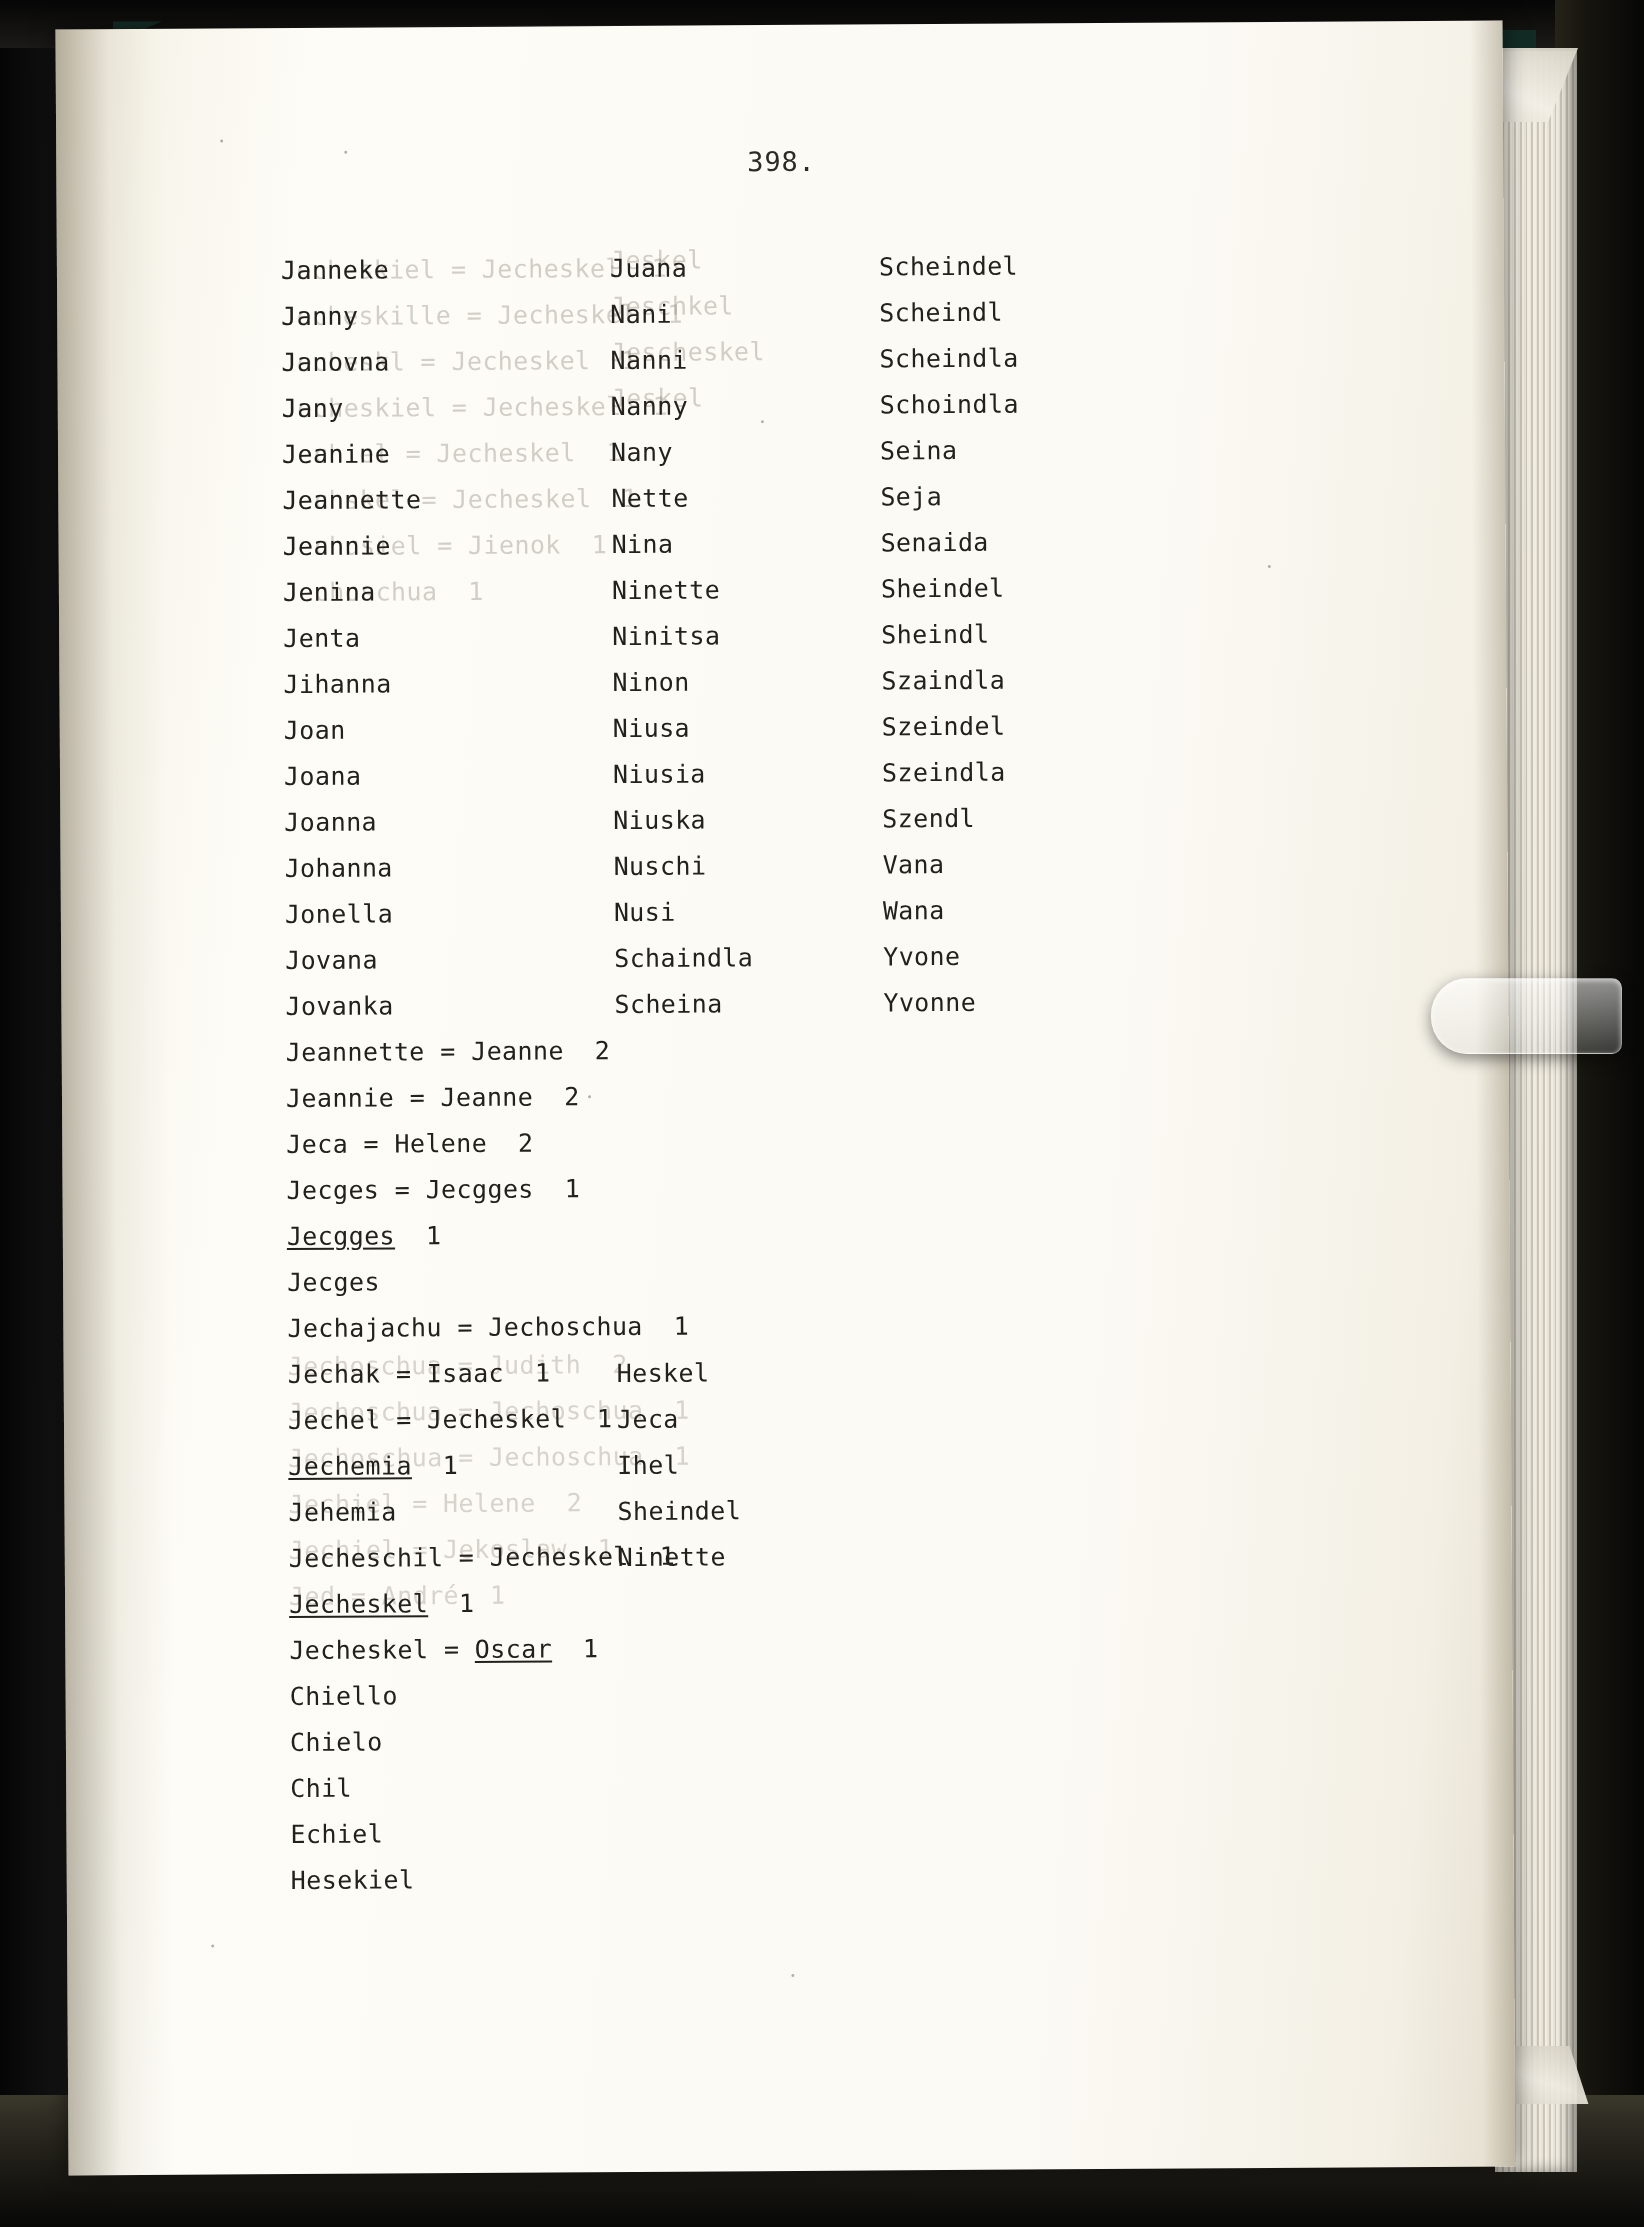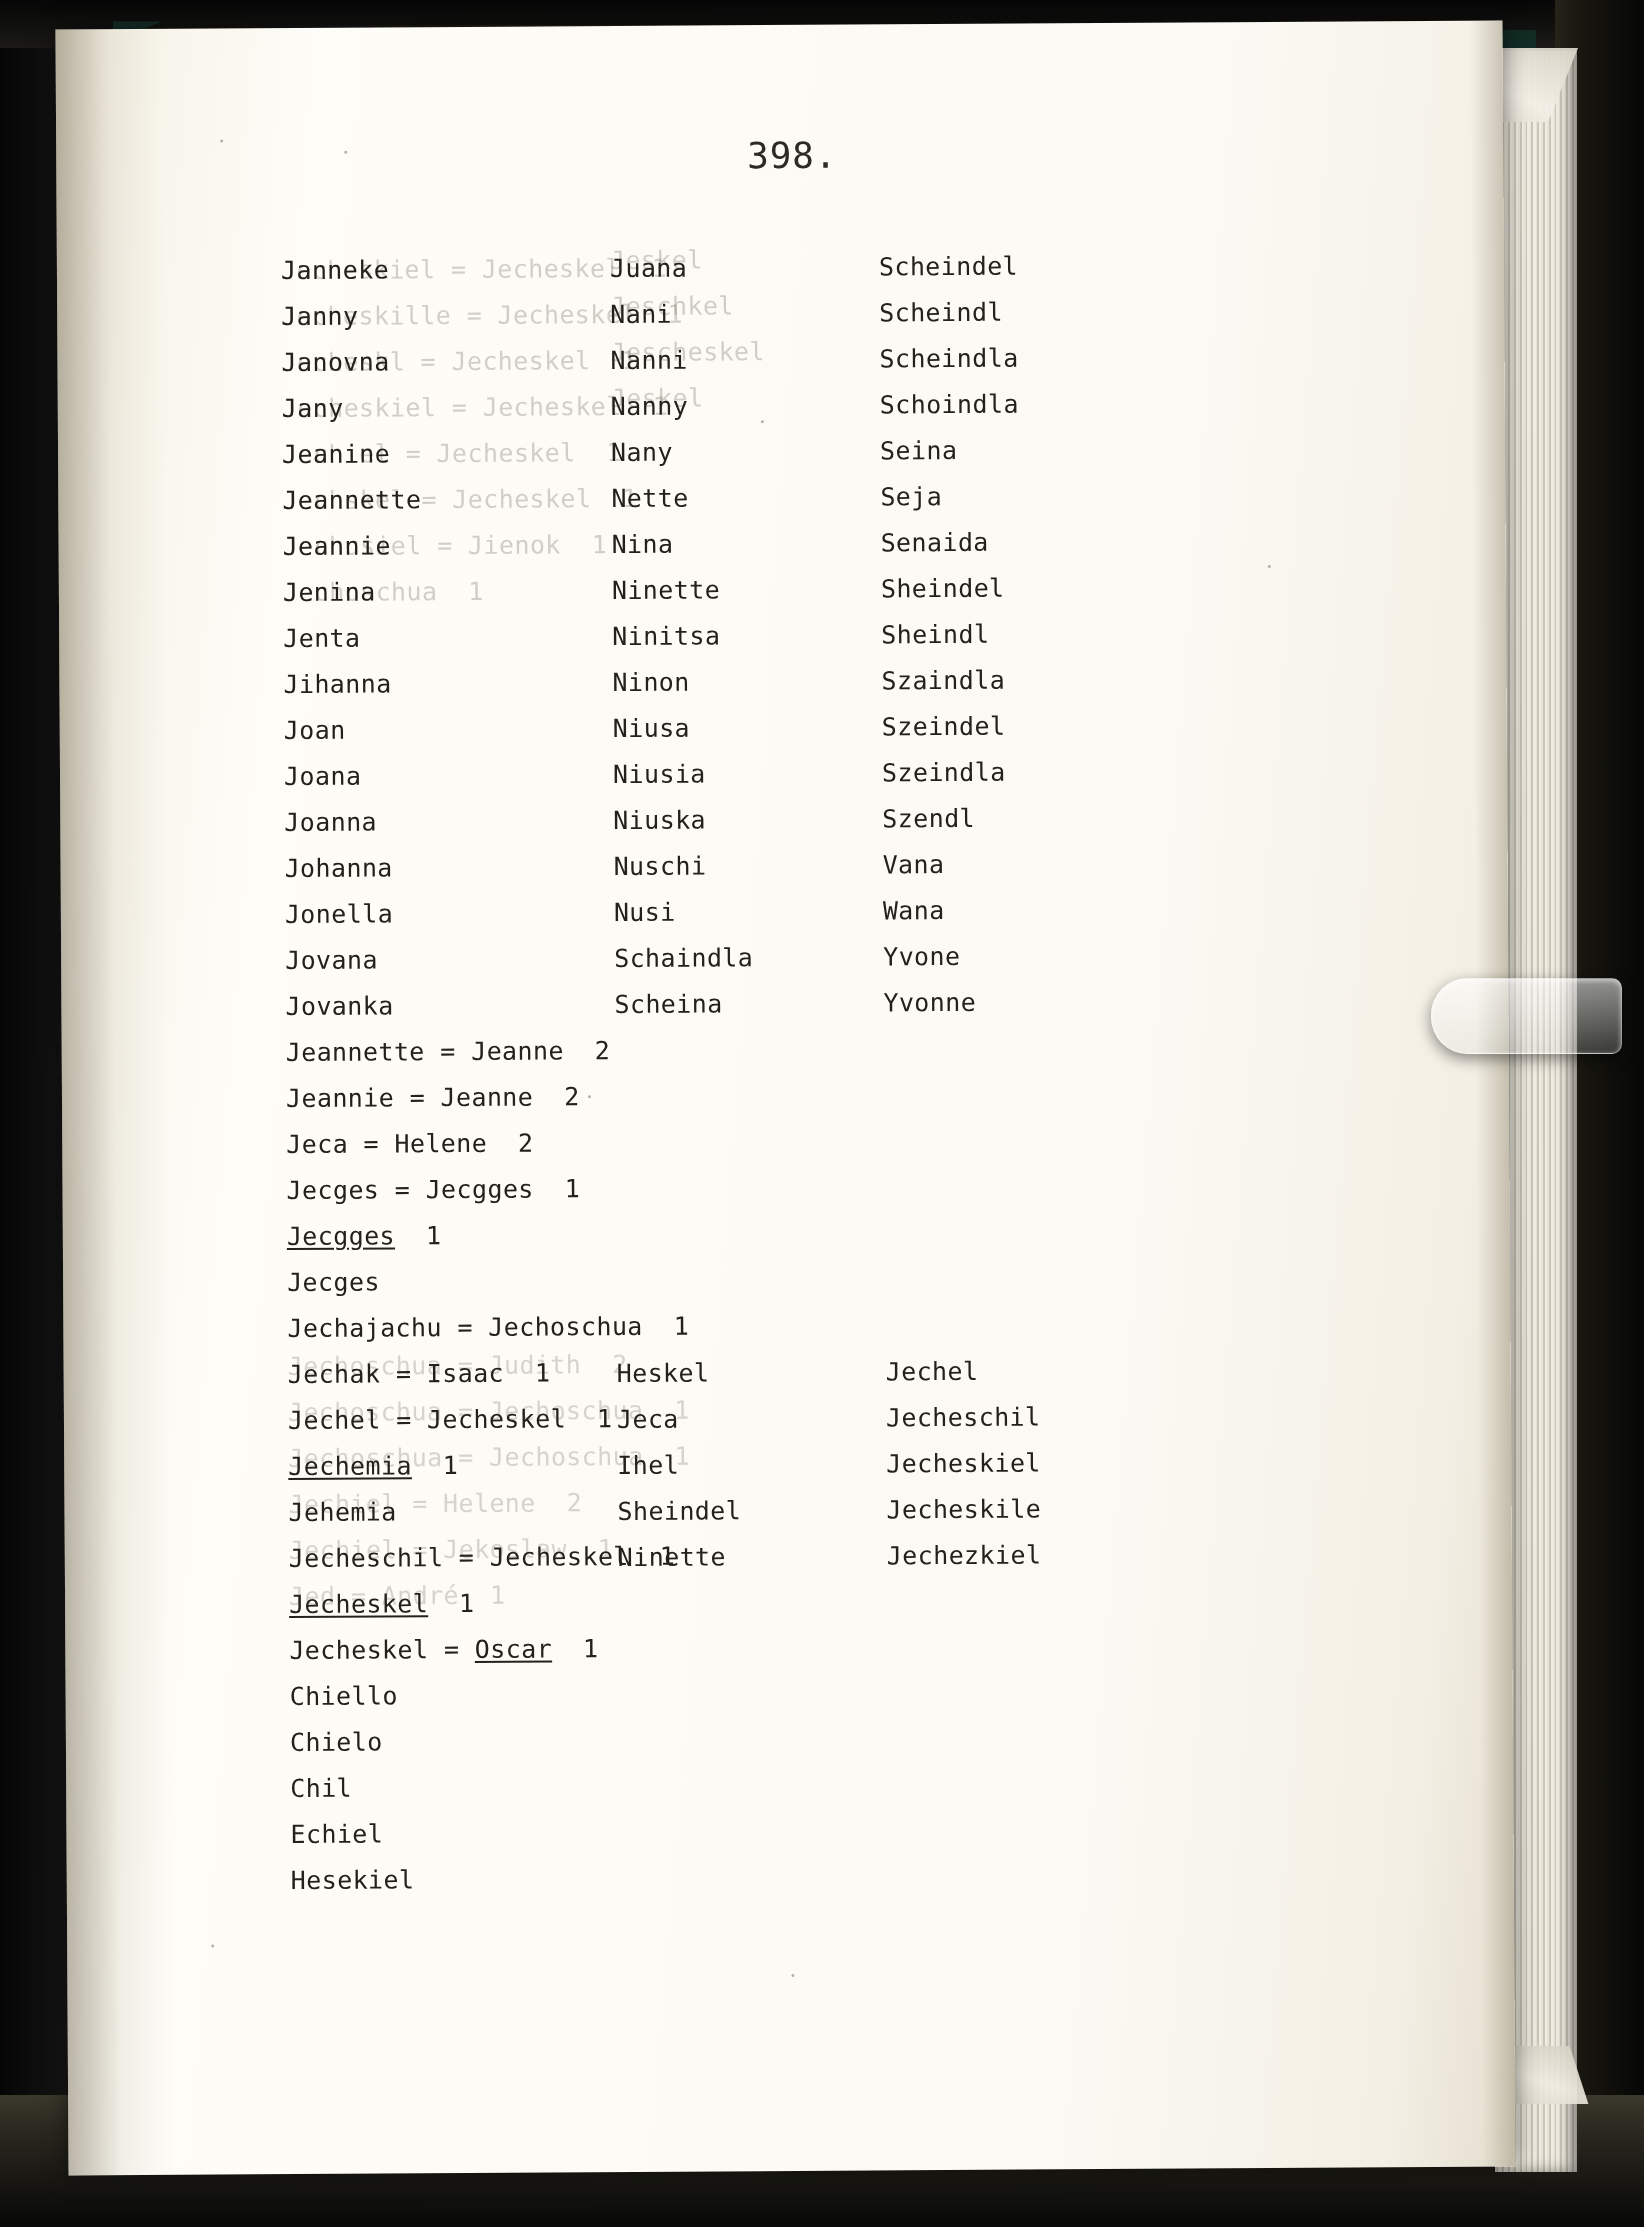--- a/index.html
+++ b/index.html
@@ -137,22 +137,22 @@
   }
 
   
   .content {
     position: absolute;
     left: 0; top: 0;
     width: 1447px; height: 2146px;
   }
   .folio {
     position: absolute;
-    left: 691px; top: 110px;
-    font-size: 36px;
+    left: 691px; top: 121px;
+    font-size: 27px;
     letter-spacing: 0.8px;
     color: #2c2a26;
   }
   .col {
     position: absolute;
     font-size: 25px;
     line-height: 46px;
     color: #23211d;
     letter-spacing: 0.4px;
     white-space: pre;
@@ -235,20 +235,19 @@
 Jechiel = Jekoslaw  1
 Jed = André  1</div>
 
       <div class="folio">398.</div>
 
       <div class="col" id="col-a"><div class="row">Janneke</div><div class="row">Janny</div><div class="row">Janovna</div><div class="row">Jany</div><div class="row">Jeanine</div><div class="row">Jeannette</div><div class="row">Jeannie</div><div class="row">Jenina</div><div class="row">Jenta</div><div class="row">Jihanna</div><div class="row">Joan</div><div class="row">Joana</div><div class="row">Joanna</div><div class="row">Johanna</div><div class="row">Jonella</div><div class="row">Jovana</div><div class="row">Jovanka</div><div class="row">Jeannette = Jeanne  2</div><div class="row">Jeannie = Jeanne  2</div><div class="row">Jeca = Helene  2</div><div class="row">Jecges = Jecgges  1</div><div class="row"><span class="u">Jecgges</span>  1</div><div class="row">Jecges</div><div class="row">Jechajachu = Jechoschua  1</div><div class="row">Jechak = Isaac  1</div><div class="row">Jechel = Jecheskel  1</div><div class="row"><span class="u">Jechemia</span>  1</div><div class="row">Jehemia</div><div class="row">Jecheschil = Jecheskel  1</div><div class="row"><span class="u">Jecheskel</span>  1</div><div class="row">Jecheskel = <span class="u">Oscar</span>  1</div><div class="row">Chiello</div><div class="row">Chielo</div><div class="row">Chil</div><div class="row">Echiel</div><div class="row">Hesekiel</div></div>
       <div class="col" id="col-b"><div class="row">Juana</div><div class="row">Nani</div><div class="row">Nanni</div><div class="row">Nanny</div><div class="row">Nany</div><div class="row">Nette</div><div class="row">Nina</div><div class="row">Ninette</div><div class="row">Ninitsa</div><div class="row">Ninon</div><div class="row">Niusa</div><div class="row">Niusia</div><div class="row">Niuska</div><div class="row">Nuschi</div><div class="row">Nusi</div><div class="row">Schaindla</div><div class="row">Scheina</div></div>
       <div class="col" id="col-c"><div class="row">Scheindel</div><div class="row">Scheindl</div><div class="row">Scheindla</div><div class="row">Schoindla</div><div class="row">Seina</div><div class="row">Seja</div><div class="row">Senaida</div><div class="row">Sheindel</div><div class="row">Sheindl</div><div class="row">Szaindla</div><div class="row">Szeindel</div><div class="row">Szeindla</div><div class="row">Szendl</div><div class="row">Vana</div><div class="row">Wana</div><div class="row">Yvone</div><div class="row">Yvonne</div></div>
 
       <div class="col" id="col-d"><div class="row">Heskel</div><div class="row">Jeca</div><div class="row">Ihel</div><div class="row">Sheindel</div><div class="row">Ninette</div></div>
-      <div class="col" id="col-e"><div class="row">Jechel</div><div class="row">Jecheschil</div><div class="row">Jecheskiel</div><div class="row">Jecheskile</div><div class="row">Jechezkiel</div></div>
 
     </div>
   </div>
 
   <div class="marker"></div>
 </div>
 
 
 </body></html>

